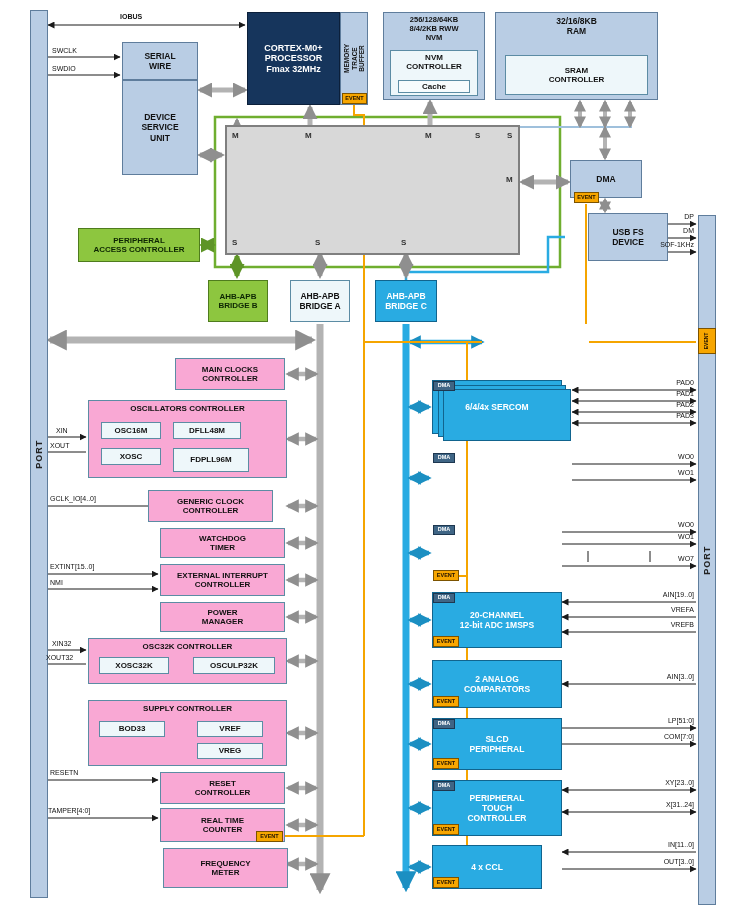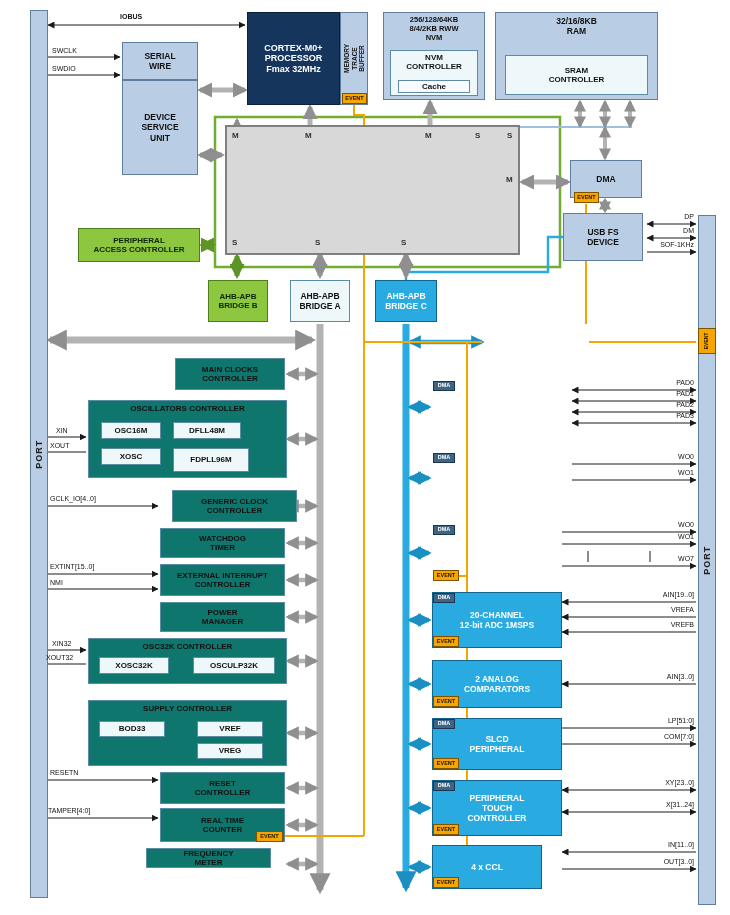--- a/index.html
+++ b/index.html
@@ -2,21 +2,21 @@
 <html><head>
 <meta charset="utf-8">
 <title>SoC Block Diagram</title>
 <style>
 *{margin:0;padding:0;box-sizing:border-box}
 html,body{background:#fff;font-family:"Liberation Sans",sans-serif}
 .stage{position:relative;width:730px;height:915px;background:#fff;overflow:hidden}
 .wires{position:absolute;left:0;top:0;z-index:0}
 .box{position:absolute;display:flex;align-items:center;justify-content:center;text-align:center;white-space:pre-line;z-index:1;line-height:1.18}
 .blue{background:#b9cde4;border:1px solid #5f7d9c;color:#111;font-size:8.5px;font-weight:bold}
-.pale{background:#0f766e;border:1px solid #5c8ca4;color:#111;font-size:8px;font-weight:bold}
+.pale{background:#f9a8d4;border:1px solid #5c8ca4;color:#111;font-size:8px;font-weight:bold}
 .inner{background:#eef7fa;border:1px solid #5c8ca4;font-size:8px;font-weight:bold;color:#111}
 .navy{background:#16355c;border:1px solid #0b1f3a;color:#fff;font-size:9px;font-weight:bold}
 .cyan{background:#29abe2;border:1px solid #11648e;color:#fff;font-size:8.5px;font-weight:bold}
 .green{background:#8dc63f;border:1px solid #4f7c1d;color:#0d2603;font-size:8px;font-weight:bold}
 .orange{background:#f9b000;border:1px solid #a87400;color:#211300;font-size:9px;font-weight:bold}
 .grp{align-items:flex-start}
 .gt{position:absolute;top:3px;left:0;right:0;text-align:center;white-space:pre-line}
 .matrix-outer{background:#d8d8d8;border:2px solid #7f7f7f}
 .matrix-inner{background:#efefef;border:1px solid #a5a5a5;color:#3f3f3f;font-size:9px;font-weight:bold}
 .tag{position:absolute;z-index:3;display:flex;align-items:center;justify-content:center;font-size:5.5px;font-weight:bold;line-height:1}
@@ -209,21 +209,21 @@
 <div class="ms" style="left:425px;top:131px">M</div>
 <div class="ms" style="left:475px;top:131px">S</div>
 <div class="ms" style="left:507px;top:131px">S</div>
 <div class="ms" style="left:232px;top:238px">S</div>
 <div class="ms" style="left:315px;top:238px">S</div>
 <div class="ms" style="left:401px;top:238px">S</div>
 <div class="ms" style="left:506px;top:175px">M</div>
 
 <div class="box blue" style="left:570px;top:160px;width:72px;height:38px">DMA</div>
 <div class="tag ev" style="left:574px;top:192px;width:25px;height:11px">EVENT</div>
-<div class="box blue" style="left:563px;top:213px;width:80px;height:48px">USB FS
+<div class="box blue" style="left:588px;top:213px;width:80px;height:48px">USB FS
 DEVICE</div>
 
 <div class="box green" style="left:78px;top:228px;width:122px;height:34px">PERIPHERAL
 ACCESS CONTROLLER</div>
 <div class="box green" style="left:208px;top:280px;width:60px;height:42px">AHB-APB
 BRIDGE B</div>
 <div class="box inner" style="left:290px;top:280px;width:60px;height:42px;font-size:8.5px">AHB-APB
 BRIDGE A</div>
 <div class="box cyan" style="left:375px;top:280px;width:62px;height:42px">AHB-APB
 BRIDGE C</div>
@@ -244,21 +244,21 @@
 CONTROLLER</div>
 
 <div class="box pale grp" style="left:88px;top:400px;width:199px;height:78px">
   <div class="gt">OSCILLATORS CONTROLLER</div>
   <div class="box inner" style="left:12px;top:21px;width:60px;height:17px">OSC16M</div>
   <div class="box inner" style="left:84px;top:21px;width:68px;height:17px">DFLL48M</div>
   <div class="box inner" style="left:12px;top:47px;width:60px;height:17px">XOSC</div>
   <div class="box inner" style="left:84px;top:47px;width:76px;height:24px">FDPLL96M</div>
 </div>
 
-<div class="box pale" style="left:172px;top:490px;width:125px;height:32px">GENERIC CLOCK
+<div class="box pale" style="left:148px;top:490px;width:125px;height:32px">GENERIC CLOCK
 CONTROLLER</div>
 <div class="box pale" style="left:160px;top:528px;width:125px;height:30px">WATCHDOG
 TIMER</div>
 <div class="box pale" style="left:160px;top:564px;width:125px;height:32px">EXTERNAL INTERRUPT
 CONTROLLER</div>
 <div class="box pale" style="left:160px;top:602px;width:125px;height:30px">POWER
 MANAGER</div>
 
 <div class="box pale grp" style="left:88px;top:638px;width:199px;height:46px">
   <div class="gt">OSC32K CONTROLLER</div>
@@ -271,23 +271,24 @@
   <div class="box inner" style="left:10px;top:20px;width:66px;height:16px">BOD33</div>
   <div class="box inner" style="left:108px;top:20px;width:66px;height:16px">VREF</div>
   <div class="box inner" style="left:108px;top:42px;width:66px;height:16px">VREG</div>
 </div>
 
 <div class="box pale" style="left:160px;top:772px;width:125px;height:32px">RESET
 CONTROLLER</div>
 <div class="box pale" style="left:160px;top:808px;width:125px;height:34px">REAL TIME
 COUNTER</div>
 <div class="tag ev" style="left:256px;top:831px;width:27px;height:11px">EVENT</div>
-<div class="box pale" style="left:146px;top:848px;width:125px;height:20px">FREQUENCY
+<div class="box pale" style="left:163px;top:848px;width:125px;height:40px">FREQUENCY
 METER</div>
 
+<div class="box cyan stack" style="left:432px;top:380px;width:130px;height:54px">6/4/4x SERCOM</div>
 <div class="tag dm" style="left:433px;top:381px;width:22px;height:10px">DMA</div>
 
 <div class="tag dm" style="left:433px;top:453px;width:22px;height:10px">DMA</div>
 
 <div class="tag dm" style="left:433px;top:525px;width:22px;height:10px">DMA</div>
 <div class="tag ev" style="left:433px;top:570px;width:26px;height:11px">EVENT</div>
 
 <div class="box cyan" style="left:432px;top:592px;width:130px;height:56px">20-CHANNEL
 12-bit ADC 1MSPS</div>
 <div class="tag dm" style="left:433px;top:593px;width:22px;height:10px">DMA</div>

